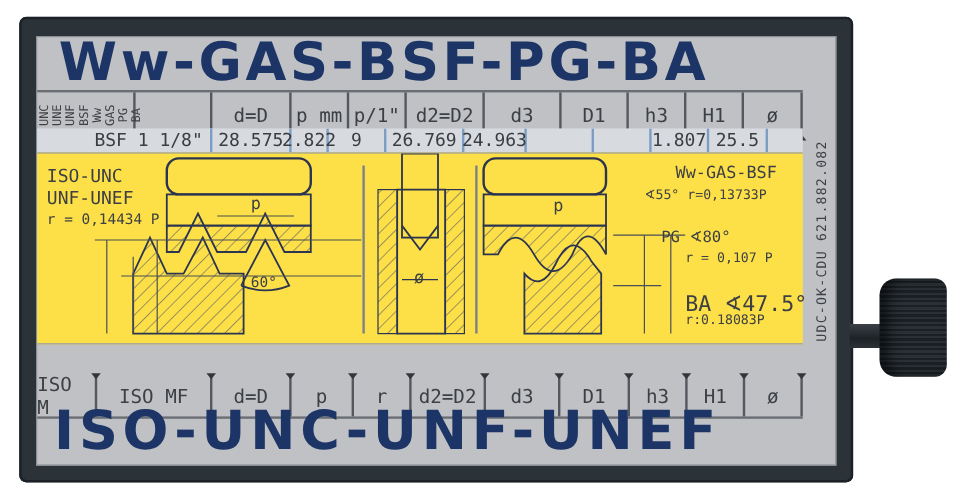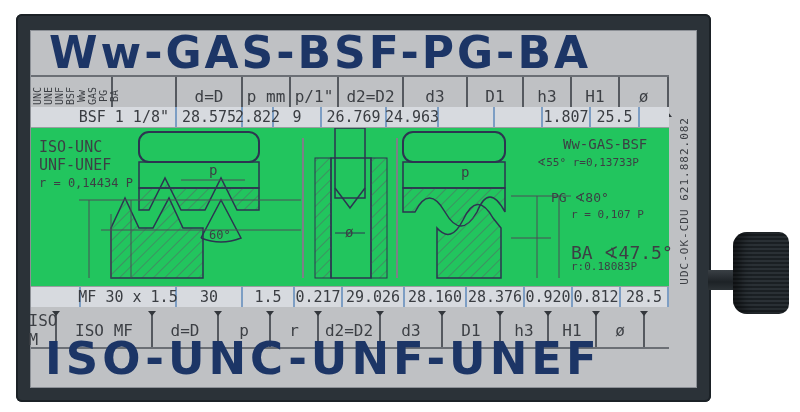--- a/index.html
+++ b/index.html
@@ -53,21 +53,21 @@
   }
   .row-top { top: 76px; }
   .row-bot { top: 256px; }
   .rcell {
     border-right: 2px solid #7d9ec4; display: flex; align-items: center; justify-content: center;
     font-family: "DejaVu Sans Mono", monospace; font-size: 15px; color: #3a3d42; white-space: nowrap;
   }
 
   .window {
     position: absolute; left: 0; top: 96px; width: 638px; height: 160px;
-    background: #22c55e; border-top: 1px solid #9a9da1; border-bottom: 1px solid #9a9da1;
+    background: #fde047; border-top: 1px solid #9a9da1; border-bottom: 1px solid #9a9da1;
   }
   .diag-text {
     position: absolute; font-family: "DejaVu Sans Mono", monospace; color: #3c3f44; white-space: nowrap;
   }
   .side-code {
     position: absolute; left: 641px; top: 60px; width: 24px; height: 220px;
     display: flex; align-items: center; justify-content: center;
   }
   .side-code span {
     writing-mode: vertical-rl; transform: rotate(180deg);
@@ -184,36 +184,23 @@
     <div class="diag-text" style="left:430px;top:36px;font-size:14px">p</div>
 
     <div class="diag-text" style="left:532px;top:8px;font-size:14px">Ww-GAS-BSF</div>
     <div class="diag-text" style="left:506px;top:28px;font-size:11px">∢55° r=0,13733P</div>
     <div class="diag-text" style="left:520px;top:62px;font-size:13px">PG ∢80°</div>
     <div class="diag-text" style="left:540px;top:80px;font-size:11px">r = 0,107 P</div>
     <div class="diag-text" style="left:540px;top:114px;font-size:18px">BA ∢47.5°</div>
     <div class="diag-text" style="left:540px;top:132px;font-size:11px">r:0.18083P</div>
   </div>
 
-  <div class="row row-bot">
-    <div class="rcell" style="width:50px"></div>
-    <div class="rcell" style="width:96px">MF 30 x 1.5</div>
-    <div class="rcell" style="width:66px">30</div>
-    <div class="rcell" style="width:52px">1.5</div>
-    <div class="rcell" style="width:48px">0.217</div>
-    <div class="rcell" style="width:62px">29.026</div>
-    <div class="rcell" style="width:62px">28.160</div>
-    <div class="rcell" style="width:58px">28.376</div>
-    <div class="rcell" style="width:48px">0.920</div>
-    <div class="rcell" style="width:48px">0.812</div>
-    <div class="rcell" style="width:48px">28.5</div>
-  </div>
 
   <div class="hdr hdr-bot">
-    <div class="hcell" style="width:26px">ISO M</div>
+    <div class="hcell" style="width:50px">ISO M</div>
     <div class="hcell" style="width:96px">ISO MF</div>
     <div class="hcell" style="width:66px">d=D</div>
     <div class="hcell" style="width:52px">p</div>
     <div class="hcell" style="width:48px">r</div>
     <div class="hcell" style="width:62px">d2=D2</div>
     <div class="hcell" style="width:62px">d3</div>
     <div class="hcell" style="width:58px">D1</div>
     <div class="hcell" style="width:48px">h3</div>
     <div class="hcell" style="width:48px">H1</div>
     <div class="hcell" style="width:48px">ø</div>

